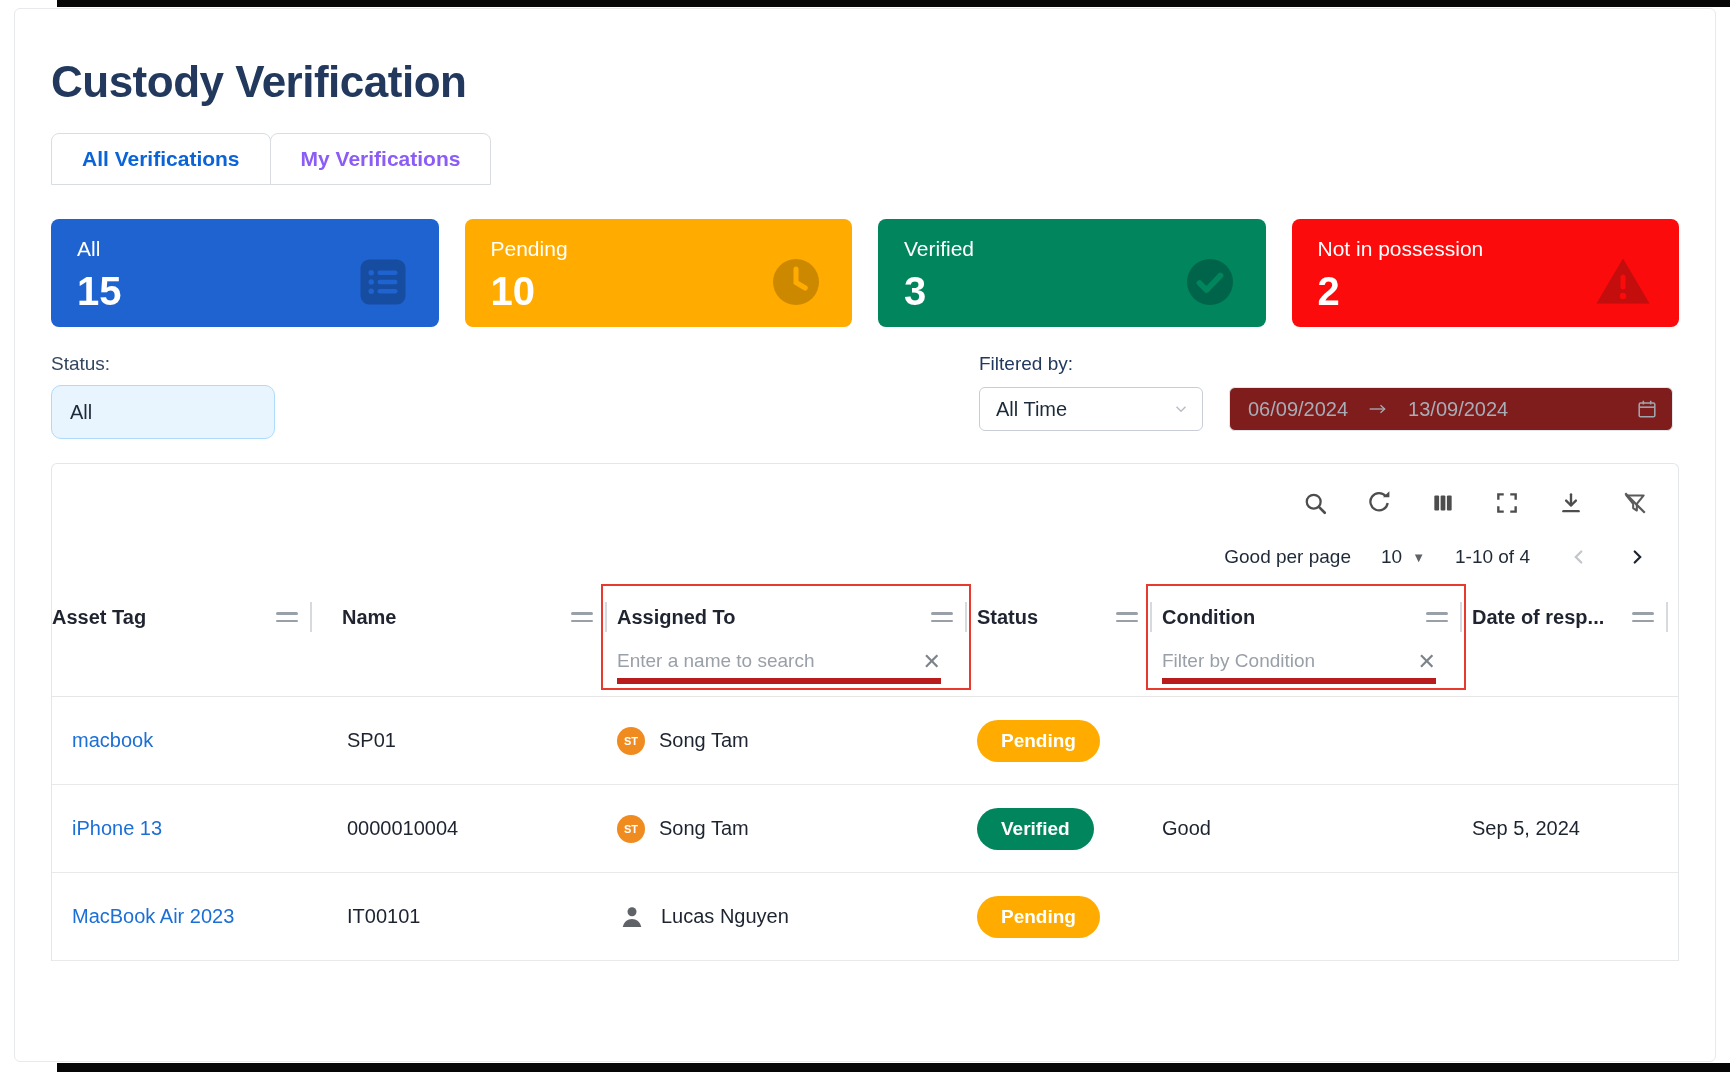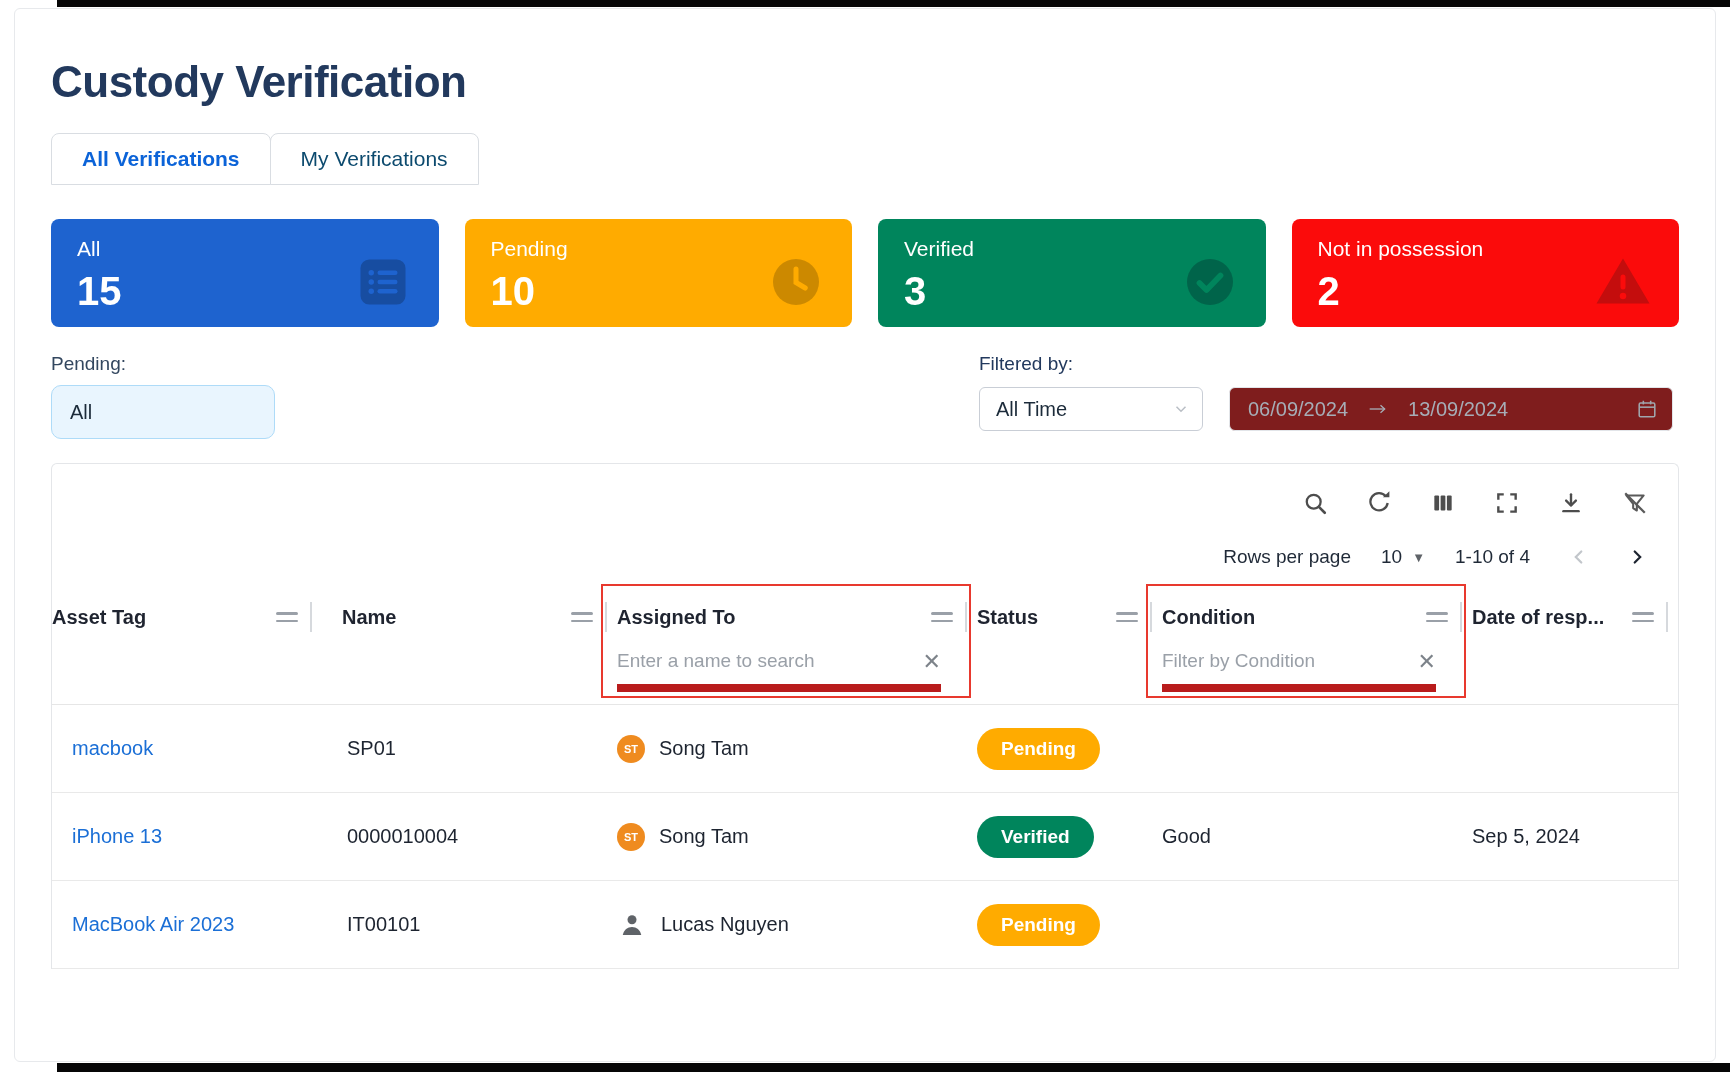--- a/index.html
+++ b/index.html
@@ -11,22 +11,22 @@
   .edge-strip.bottom { bottom:0; height:9px; }
 
   .frame { position:absolute; top:8px; left:14px; right:14px; bottom:10px;
     border:1px solid #e7e9ec; border-radius:6px; background:#fff; overflow:hidden; }
   .content { padding: 18px 36px 0; }
 
   .page-title { margin-top:30px; font-size:44px; font-weight:700; color:#22395d; letter-spacing:-0.5px; }
 
   
   .tabs { display:flex; margin-top:26px; }
-  .tab { padding: 13px 30px; font-size:21px; color:#0c4a6e; background:#fff;
-    border:1px solid #d9dde2; border-radius:8px 8px 0 0; cursor:pointer; }
+  .tab { padding: 13px 30px; font-size:21px; color:#8b5cf6; background:#fff;
+    border:1px solid #d9dde2; border-radius:8px 8px 0 0; cursor:pointer;font-weight:bold; }
   .tab + .tab { margin-left:-1px; }
   .tab.active { color:#0b63d8; font-weight:700; }
 
   
   .cards { display:flex; gap:26px; margin-top:34px; }
   .card { flex:1; height:108px; border-radius:8px; color:#fff; padding:18px 26px;
     display:flex; justify-content:space-between; align-items:stretch; cursor:pointer; }
   .card-label { font-size:21px; }
   .card-value { font-size:40px; font-weight:700; margin-top:8px; }
   .card-icon { align-self:center; margin-top:18px; }
@@ -68,22 +68,22 @@
     border-bottom:1px solid #e6e6e6; }
   .th { position:relative; display:flex; flex-direction:column; }
   .th-top { display:flex; align-items:center; width:100%; }
   .th-label { font-size:20px; font-weight:700; color:#1f2430; white-space:nowrap;
     overflow:hidden; text-overflow:ellipsis; }
   .th-spacer { flex:1; }
   .drag-handle { cursor:grab; padding:2px 0; }
   .drag-handle i { display:block; width:22px; height:2.5px; background:#9aa0a8; border-radius:2px; }
   .drag-handle i + i { margin-top:5px; }
   .col-sep { width:2px; height:30px; background:#d6d9dd; margin-left:12px; margin-right:10px; }
-  .th-filter { margin-top:16px; width:calc(100% - 36px); border-bottom:8px solid #b91c1c;
-    display:flex; align-items:center; padding-bottom:8px; }
+  .th-filter { margin-top:16px; width:calc(100% - 36px); border-bottom:6px solid #b91c1c;
+    display:flex; align-items:center; padding-bottom:2px; }
   .th-filter input { border:none; outline:none; flex:1; font-size:19px; color:#333;
     background:transparent; padding:2px 0 4px; font-family:"Liberation Sans", sans-serif; min-width:0; }
   .th-filter input::placeholder { color:#9aa0a8; }
   .clear-x { font-size:22px; color:#7d838a; margin-left:6px; line-height:1; cursor:pointer; }
   .annotation { position:absolute; top:-18px; bottom:-6px; left:-16px; right:6px;
     border:2px solid #e8392e; pointer-events:none; }
 
   
   .c0 { width:295px; padding-left:20px; }
   .c1 { width:270px; }
@@ -176,21 +176,21 @@
               <path d="M12 2.6 22.6 20.6H1.4Z" fill="#c40d0d"></path>
               <rect x="11" y="9" width="2" height="6" rx="1" fill="#fb0b0b"></rect>
               <circle cx="12" cy="17.6" r="1.3" fill="#fb0b0b"></circle>
             </svg>
         </span>
       </div>
     </div>
 
     <div class="filter-band">
       <div>
-        <div class="status-label">Pending:</div>
+        <div class="status-label">Status:</div>
         <div class="status-select">
           <span>All</span>
         </div>
       </div>
       <div class="right-filters">
         <span class="filtered-by-label">Filtered by:</span>
         <div class="controls-row">
           <div class="time-select">
             <span>All Time</span>
             <span style="line-height:0;">
@@ -260,21 +260,21 @@
         </span>
         <span class="tb-icon">
           <svg viewBox="0 0 24 24" fill="none" stroke="#5a5a5a" stroke-width="1.9" stroke-linejoin="round">
               <path d="M4 5h16l-6.3 7.8V19l-3.4-2.3v-3.9Z"></path>
               <line x1="3" y1="3" x2="21" y2="21" stroke-width="2.1"></line>
             </svg>
         </span>
       </div>
 
       <div class="pagination">
-        <span>Rows per page</span>
+        <span>Good per page</span>
         <div class="rpp-select">
           <span>10</span>
           <span class="rpp-caret">▼</span>
         </div>
         <span>1-10 of 4</span>
         <div class="pag-chevrons">
           <span>
             <svg width="22" height="22" viewBox="0 0 24 24">
                 <polyline points="14.5 6 8.5 12 14.5 18" fill="none" stroke="#c2c6cb" stroke-width="2.4" stroke-linecap="round"></polyline>
               </svg>

